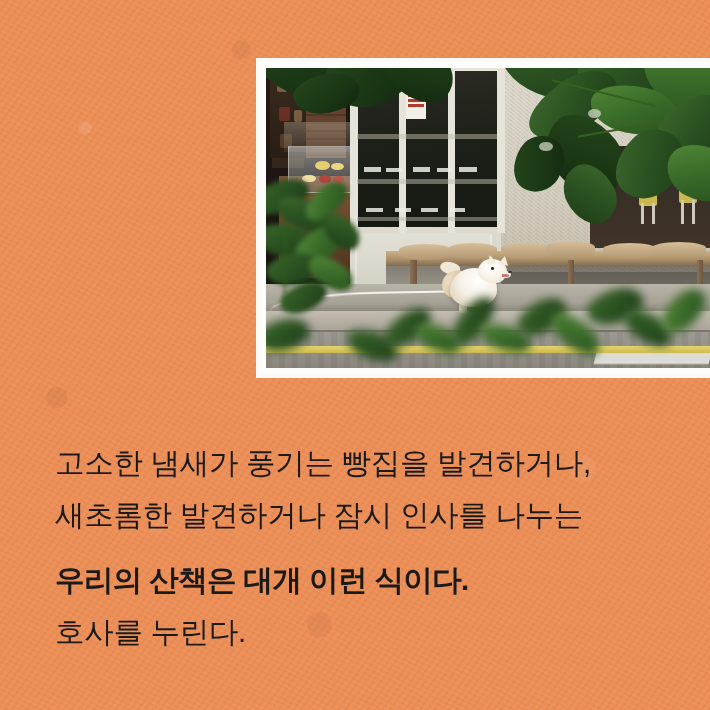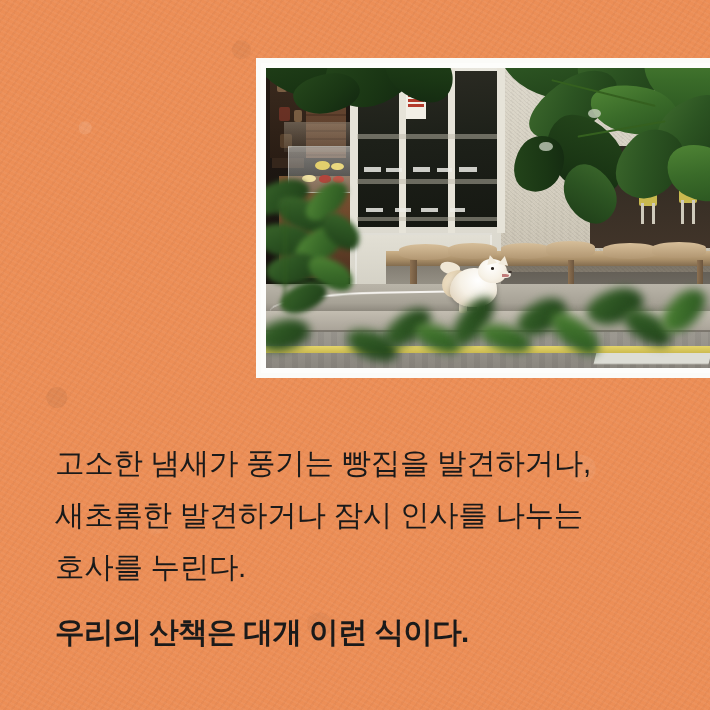--- a/index.html
+++ b/index.html
@@ -286,17 +286,17 @@
         <div class="leaf blur2 lite" style="left:88%;top:76%;width:12%;height:10%;transform:rotate(-44deg);"></div>
         <div class="leaf blur2" style="left:18%;top:88%;width:12%;height:9%;transform:rotate(22deg);"></div>
         <div class="leaf blur2" style="left:-2%;top:84%;width:12%;height:10%;transform:rotate(-12deg);"></div>
       </div>
     </div>
   </div>
 
   <div id="copy">
     <div class="line">고소한 냄새가 풍기는 빵집을 발견하거나,</div>
     <div class="line">새초롬한 발견하거나 잠시 인사를 나누는</div>
+    <div class="line bold">우리의 산책은 대개 이런 식이다.</div>
     <div class="line">호사를 누린다.</div>
-    <div class="line bold">우리의 산책은 대개 이런 식이다.</div>
   </div>
 
 </div>
 
 </body></html>

